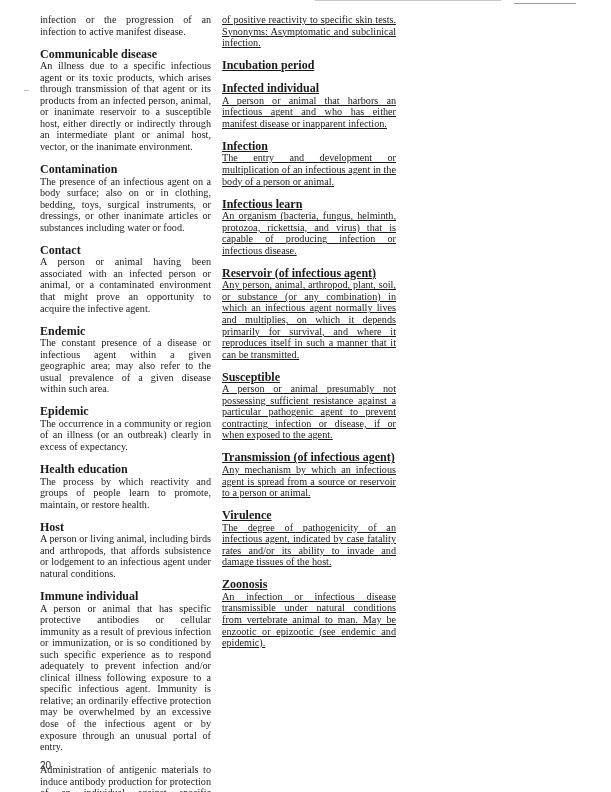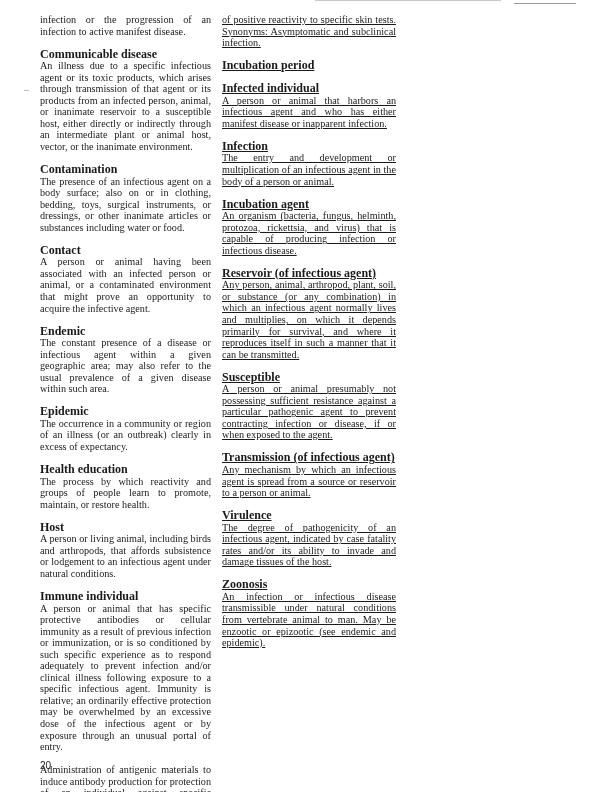--- a/index.html
+++ b/index.html
@@ -75,21 +75,21 @@
       </div>
       <div class="entry">
         <span class="term">Infected individual</span>
         <span class="def">A person or animal that harbors an infectious agent and who has either manifest disease or inapparent infection.</span>
       </div>
       <div class="entry">
         <span class="term">Infection</span>
         <span class="def">The entry and development or multiplication of an infectious agent in the body of a person or animal.</span>
       </div>
       <div class="entry">
-        <span class="term">Incubation agent</span>
+        <span class="term">Infectious learn</span>
         <span class="def">An organism (bacteria, fungus, helminth, protozoa, rickettsia, and virus) that is capable of producing infection or infectious disease.</span>
       </div>
       <div class="entry">
         <span class="term">Reservoir (of infectious agent)</span>
         <span class="def">Any person, animal, arthropod, plant, soil, or substance (or any combination) in which an infectious agent normally lives and multiplies, on which it depends primarily for survival, and where it reproduces itself in such a manner that it can be transmitted.</span>
       </div>
       <div class="entry">
         <span class="term">Susceptible</span>
         <span class="def">A person or animal presumably not possessing sufficient resistance against a particular pathogenic agent to prevent contracting infection or disease, if or when exposed to the agent.</span>
       </div>

